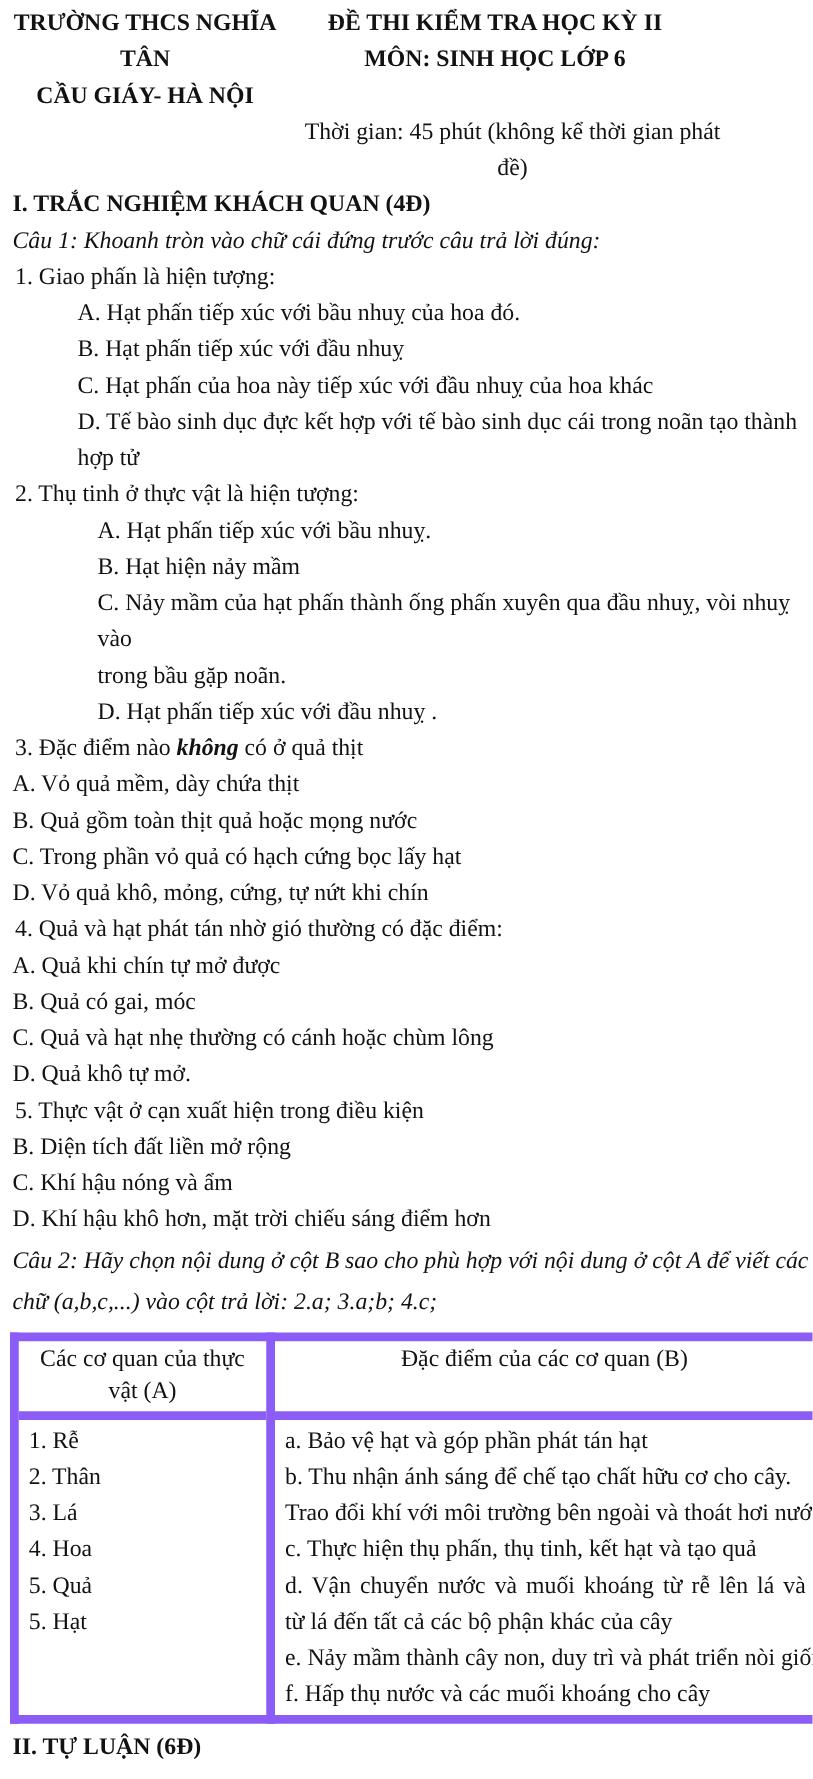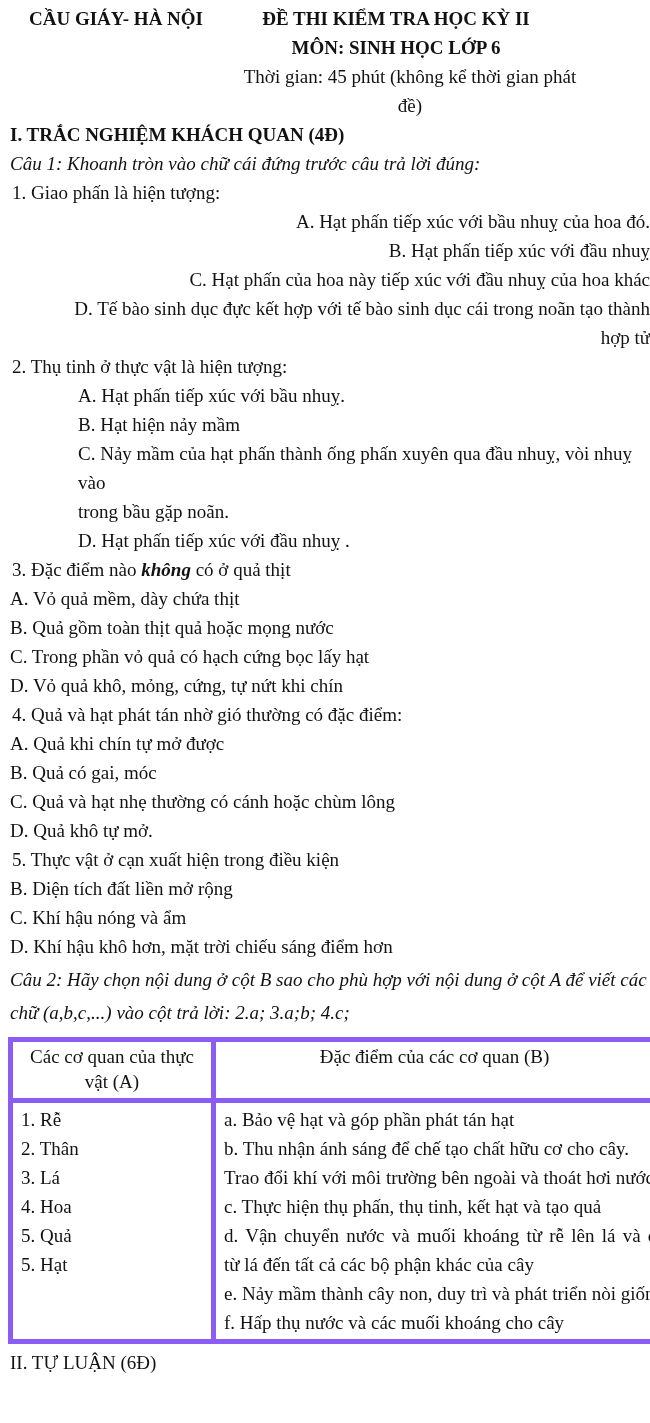--- a/index.html
+++ b/index.html
@@ -18,57 +18,58 @@
     overflow: hidden;
   }
   .header { display: flex; font-weight: bold; }
   .header-left  { width: 212px; text-align: center; line-height: 29px; }
   .header-right { width: 348px; text-align: center; line-height: 29px; }
   .time-line { width: 340px; margin-left: 230px; text-align: center; line-height: 29px; }
   .sec-title { font-weight: bold; line-height: 29px; }
   .italic-line { font-style: italic; line-height: 29px; }
   .q-line { line-height: 29px; margin-left: 2px; }
   .opt { line-height: 29px; }
-  .q1 .opt { margin-left: 52px; text-align: right; }
+  .q1 .opt { margin-left: 52px; }
   .q2 .opt { margin-left: 68px; }
   .q3 .opt, .q4 .opt, .q5 .opt { }
   .em { font-weight: bold; font-style: italic; }
   .cau2-intro { font-style: italic; line-height: 33px; }
   .cau2-wrap { margin-top: 2px; }
 
   table.match-table {
     border-collapse: collapse;
     table-layout: fixed;
     width: 650px;
     margin-left: -2px;
     margin-top: 8px;
   }
   table.match-table th, table.match-table td {
-    border: 5px solid #8b5cf6;
+    border: 7px solid #8b5cf6;
     font-weight: normal;
     vertical-align: top;
   }
   table.match-table thead th { border-bottom-width: 2px; }
   th.col-a { width: 186px; text-align: center; line-height: 25px; padding: 2px 6px; }
   th.col-b { text-align: center; line-height: 25px; padding: 2px 6px; height: 52px; }
   td.cell-a { padding: 2px 4px 2px 8px; }
   td.cell-b { padding: 2px 0 2px 8px; overflow: hidden; }
   .a-line { line-height: 29px; }
   .b-line { line-height: 29px; white-space: nowrap; }
   .b-line.stretch { word-spacing: 2.5px; }
 
-  .sec2-title { font-weight: normal; line-height: 29px; margin-top: 4px; }
+  .sec2-title { font-weight: bold; line-height: 29px; margin-top: 4px; }
 </style>
 </head>
 <body>
 
 <div class="page">
 
   <div class="header">
     <div class="header-left">
+      <div>TRƯỜNG THCS NGHĨA TÂN</div>
       <div>CẦU GIÁY- HÀ NỘI</div>
     </div>
     <div class="header-right">
       <div>ĐỀ THI KIỂM TRA HỌC KỲ II</div>
       <div>MÔN: SINH HỌC LỚP 6</div>
     </div>
   </div>
 
   <div class="time-line">Thời gian: 45 phút (không kể thời gian phát đề)</div>
 

